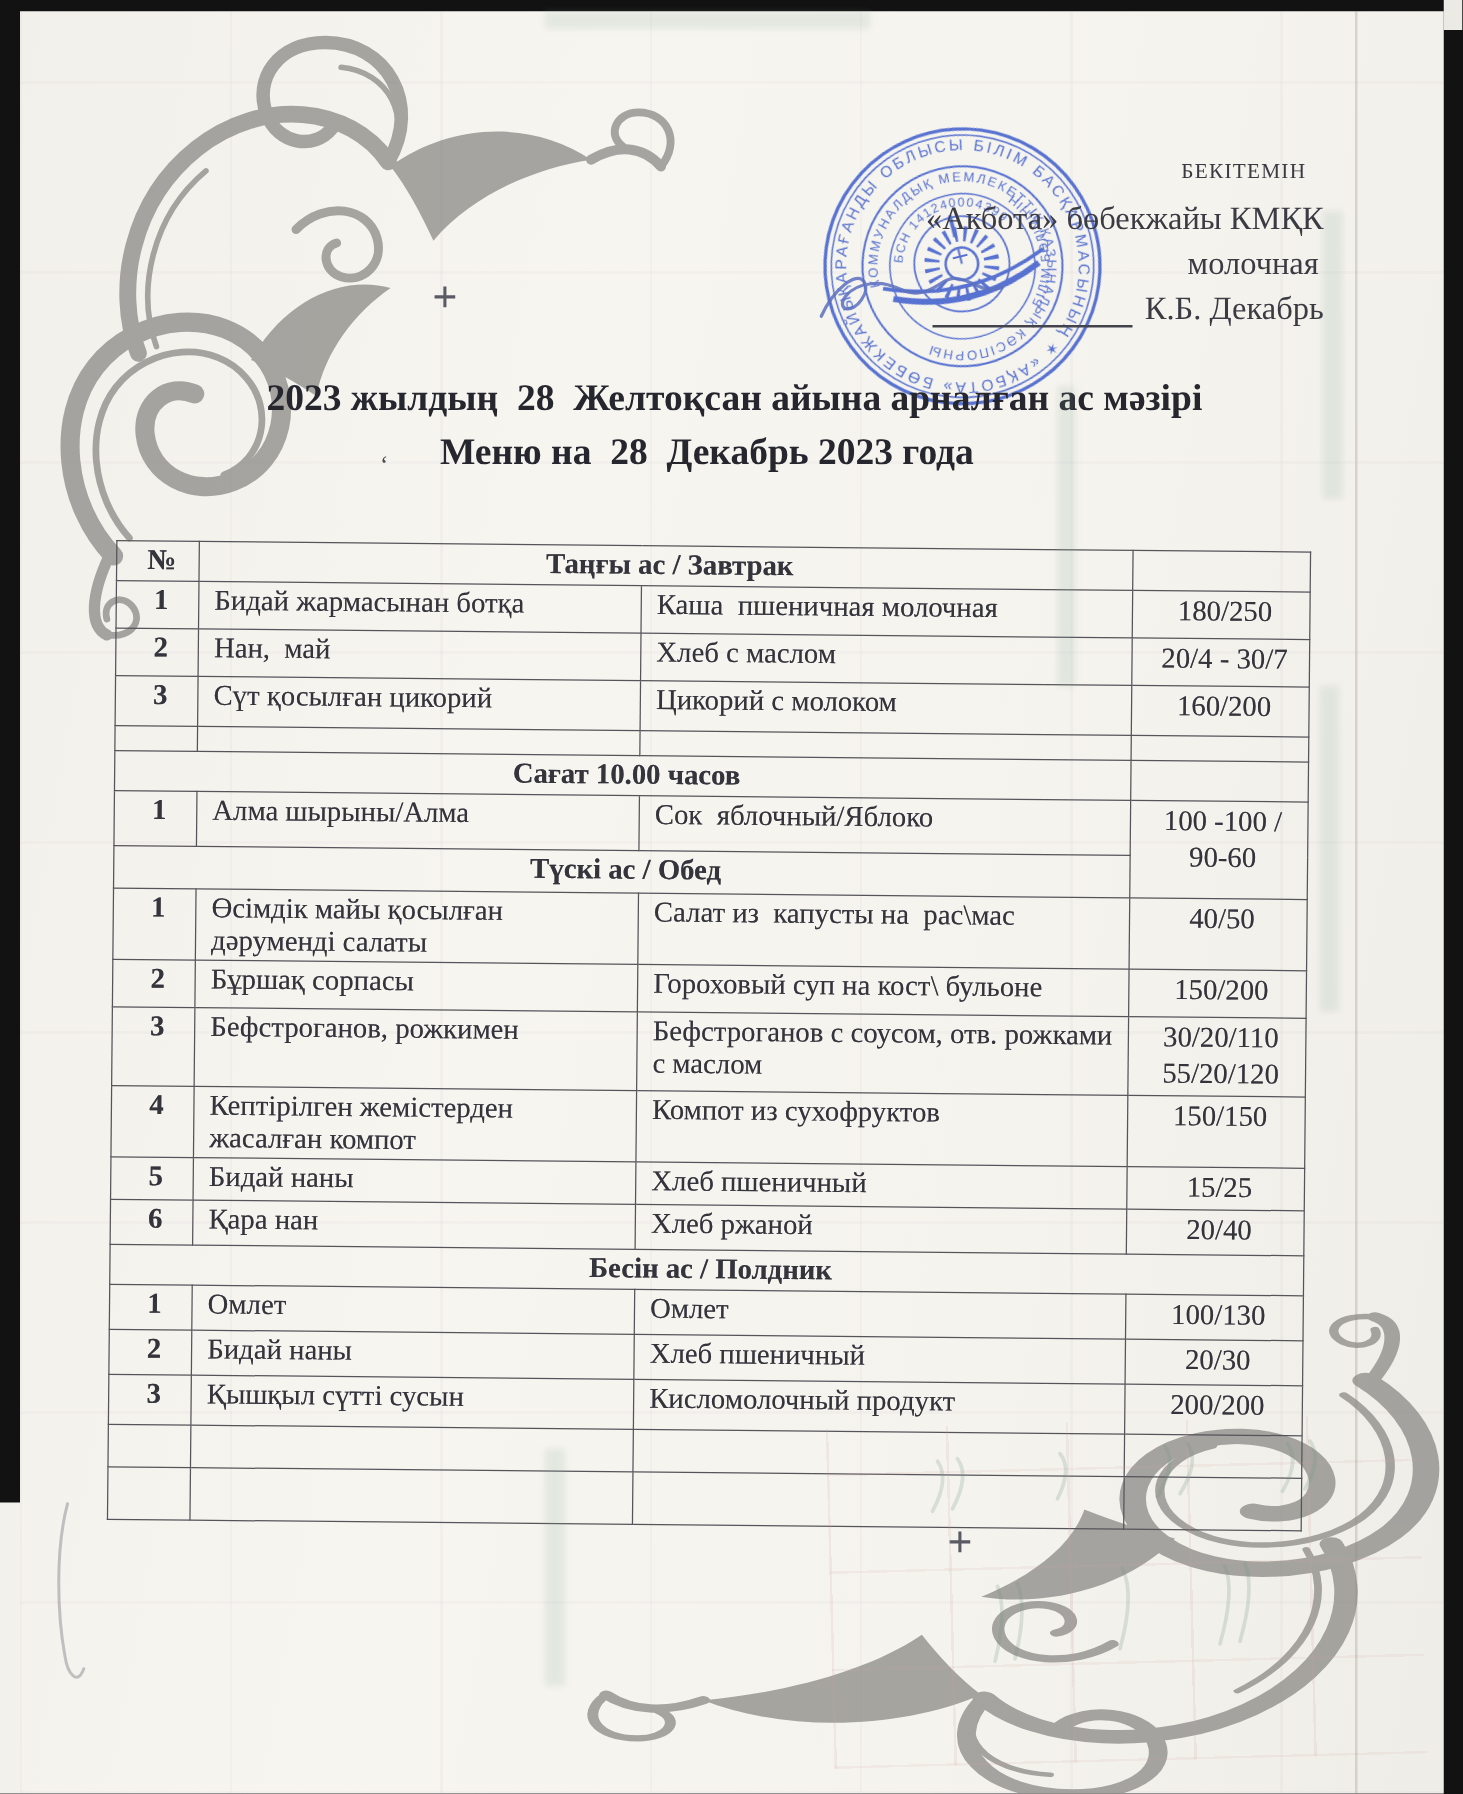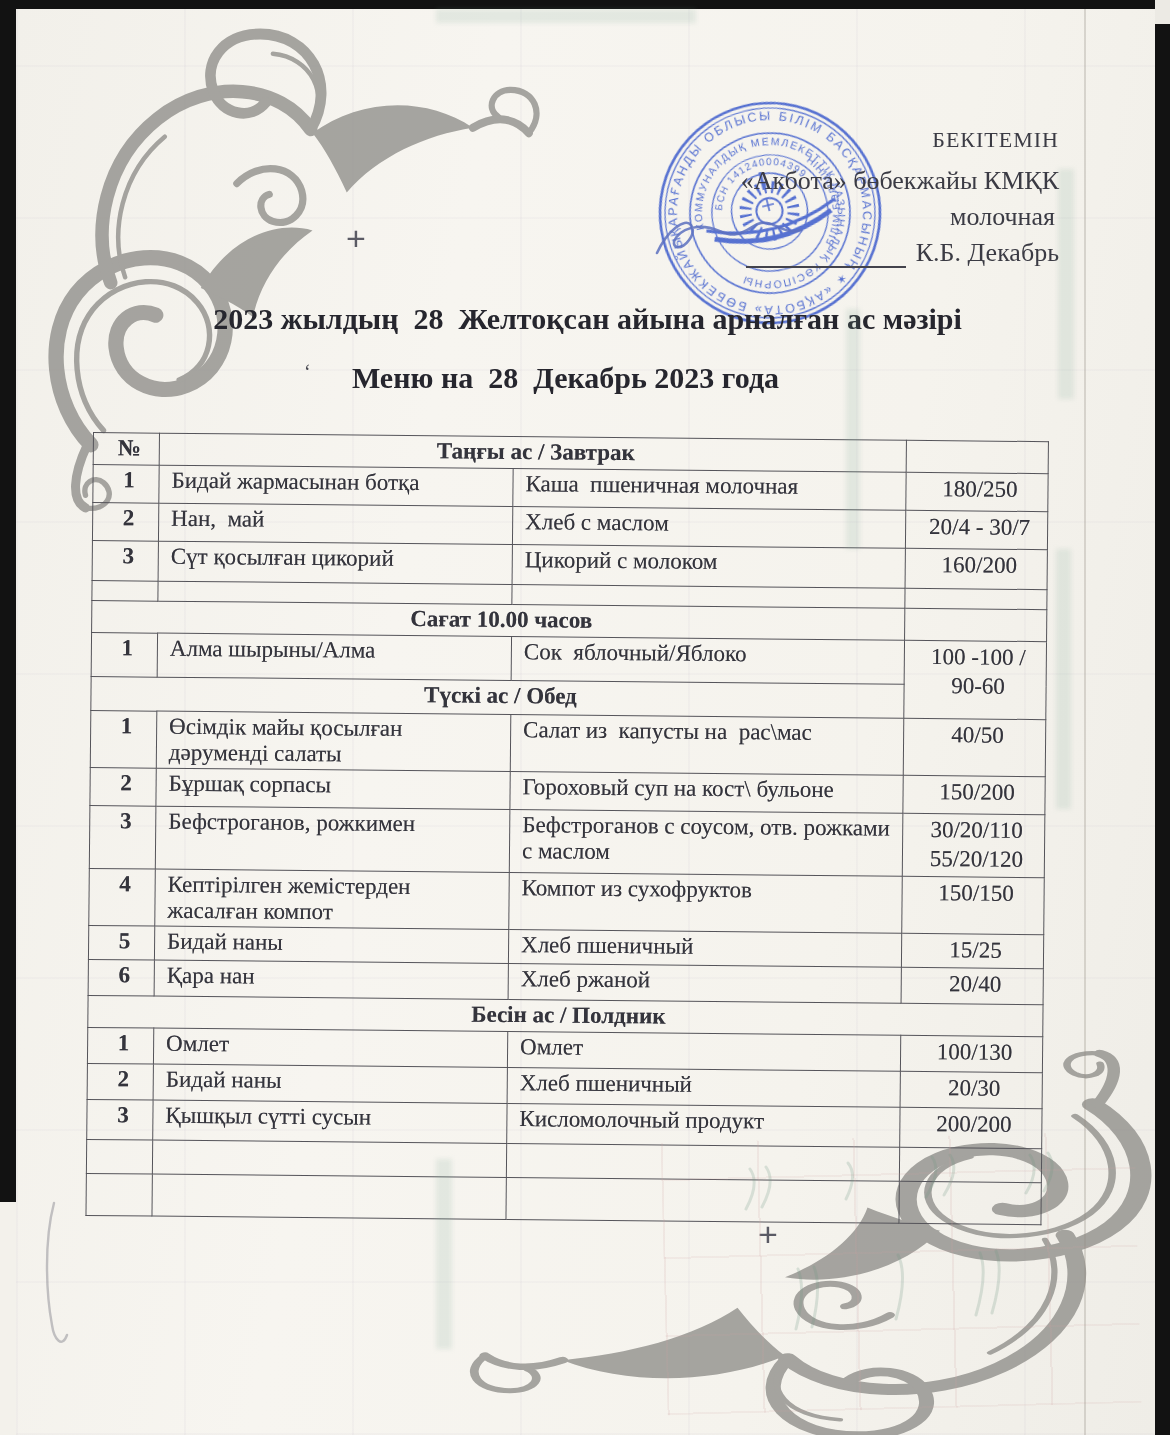--- a/index.html
+++ b/index.html
@@ -20,36 +20,36 @@
     position:absolute;inset:0;
     background:
       repeating-linear-gradient(90deg, rgba(170,160,185,.07) 0 2px, transparent 2px 168px),
       repeating-linear-gradient(0deg, rgba(170,160,185,.06) 0 2px, transparent 2px 152px);
   }
   
   .approval{
     position:absolute;right:96px;top:118px;width:420px;text-align:right;
     color:#3b3b44;
   }
-  .approval .l1{font-size:22px;letter-spacing:1px;}
+  .approval .l1{font-size:17px;letter-spacing:1px;margin-right:14px;}
   .approval .l2{font-size:26px;margin-top:13px;}
   .approval .l3{font-size:26px;margin-top:6px;margin-right:4px;}
   .sig-row{margin-top:6px;font-size:26px;white-space:nowrap;}
   .sig-line{
     display:inline-block;width:160px;height:22px;vertical-align:bottom;
     border-bottom:2px solid #43434c;margin-right:10px;
   }
   .sig-squiggle{position:absolute;right:248px;top:82px;opacity:.85;}
   
   .doc-title{
     position:absolute;left:0;right:40px;top:293px;text-align:center;
     color:#26262e;font-weight:bold;
   }
   .doc-title .t1{font-size:30px;white-space:pre-wrap;margin-left:44px;}
-  .doc-title .t2{font-size:30px;margin-top:25px;white-space:pre-wrap;}
+  .doc-title .t2{font-size:30px;margin-top:9px;white-space:pre-wrap;}
   .title-speck{position:absolute;left:288px;top:352px;font-size:20px;color:#4a4a52;}
   
   .stamp{position:absolute;left:636px;top:84px;width:236px;height:240px;
     transform:rotate(-14deg);filter:blur(.4px);opacity:.92;}
   
   table.menu{
     position:absolute;left:77px;top:423px;width:955px;
     border-collapse:collapse;table-layout:fixed;
     transform:rotate(.55deg);transform-origin:top left;
   }

